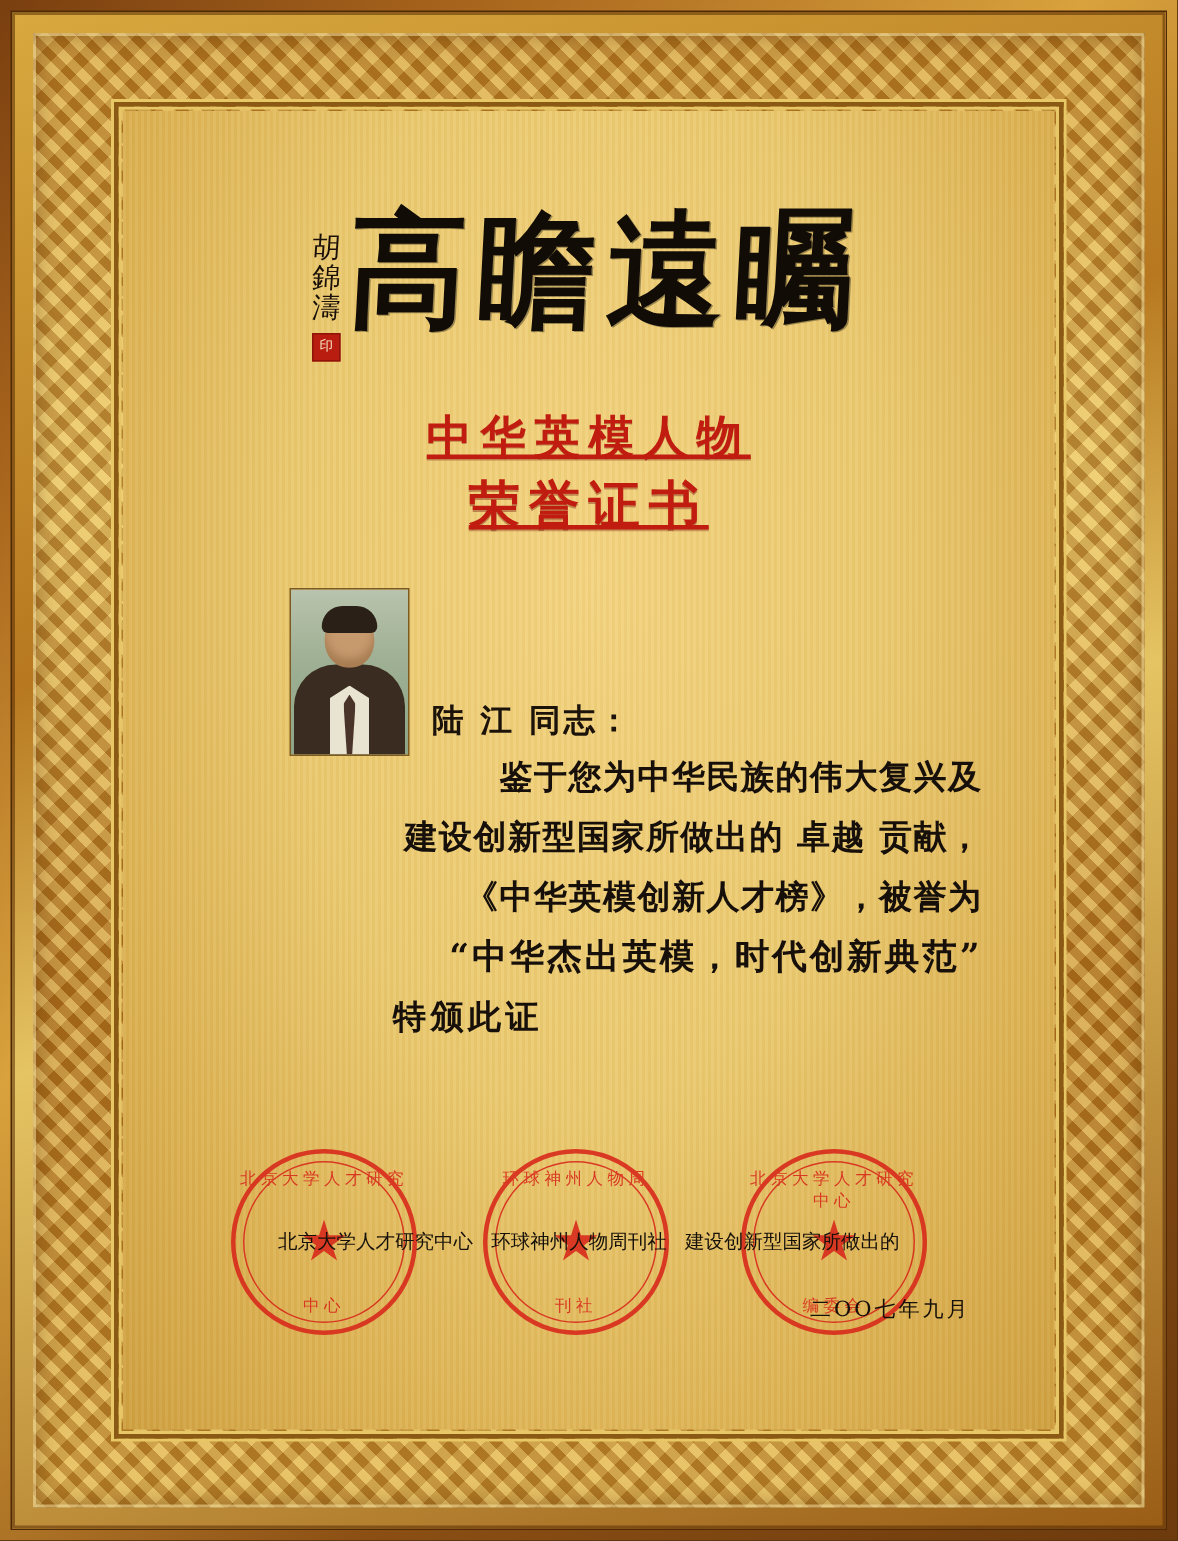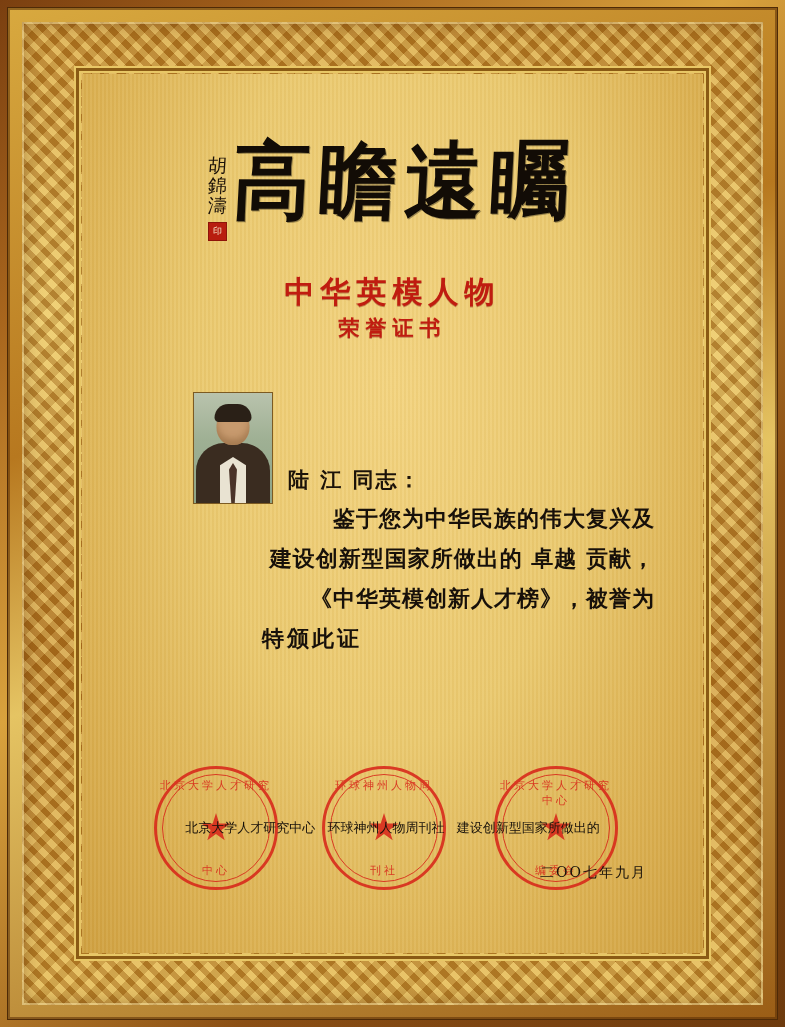--- a/index.html
+++ b/index.html
@@ -127,23 +127,24 @@
     position: absolute;
     left: 0; right: 0; top: 198px;
     text-align: center;
   }
   .title-main, .title-sub {
     font-family: "DejaVu Serif", "Liberation Serif", serif;
     color: #c01c10;
     font-weight: 700;
     letter-spacing: 6px;
     text-shadow: 0 1px 0 rgba(120,20,10,.4);
+    text-decoration: underline;
   }
   .title-main { font-size: 30px; line-height: 1.35; }
-  .title-sub  { font-size: 21px; line-height: 1.45; }
+  .title-sub  { font-size: 34px; line-height: 1.45; }
 
   
   .photo {
     position: absolute;
     left: 111px; top: 318px;
     width: 78px; height: 110px;
     border: 1px solid #7c5a22;
     background: linear-gradient(180deg, #b9c3ad 0%, #9fb094 42%, #8ea487 100%);
     overflow: hidden;
   }
@@ -325,20 +326,21 @@
       <div class="head"></div>
       <div class="hair"></div>
     </div>
 
     <div class="addressee">陆 江 同志：</div>
 
     <div class="body-text">
       <span class="ln">鉴于您为中华民族的伟大复兴及</span>
       <span class="ln">建设创新型国家所做出的 卓越 贡献，</span>
       <span class="ln">《中华英模创新人才榜》，被誉为</span>
+      <span class="ln quote">“中华杰出英模，时代创新典范”</span>
       <span class="ln special">特颁此证</span>
     </div>
 
     <div class="seals">
       <div class="seal" id="seal1">
         <div class="rim"></div>
         <div class="arc">北京大学人才研究</div>
         <div class="star"></div>
         <div class="arc-b">中心</div>
       </div>

